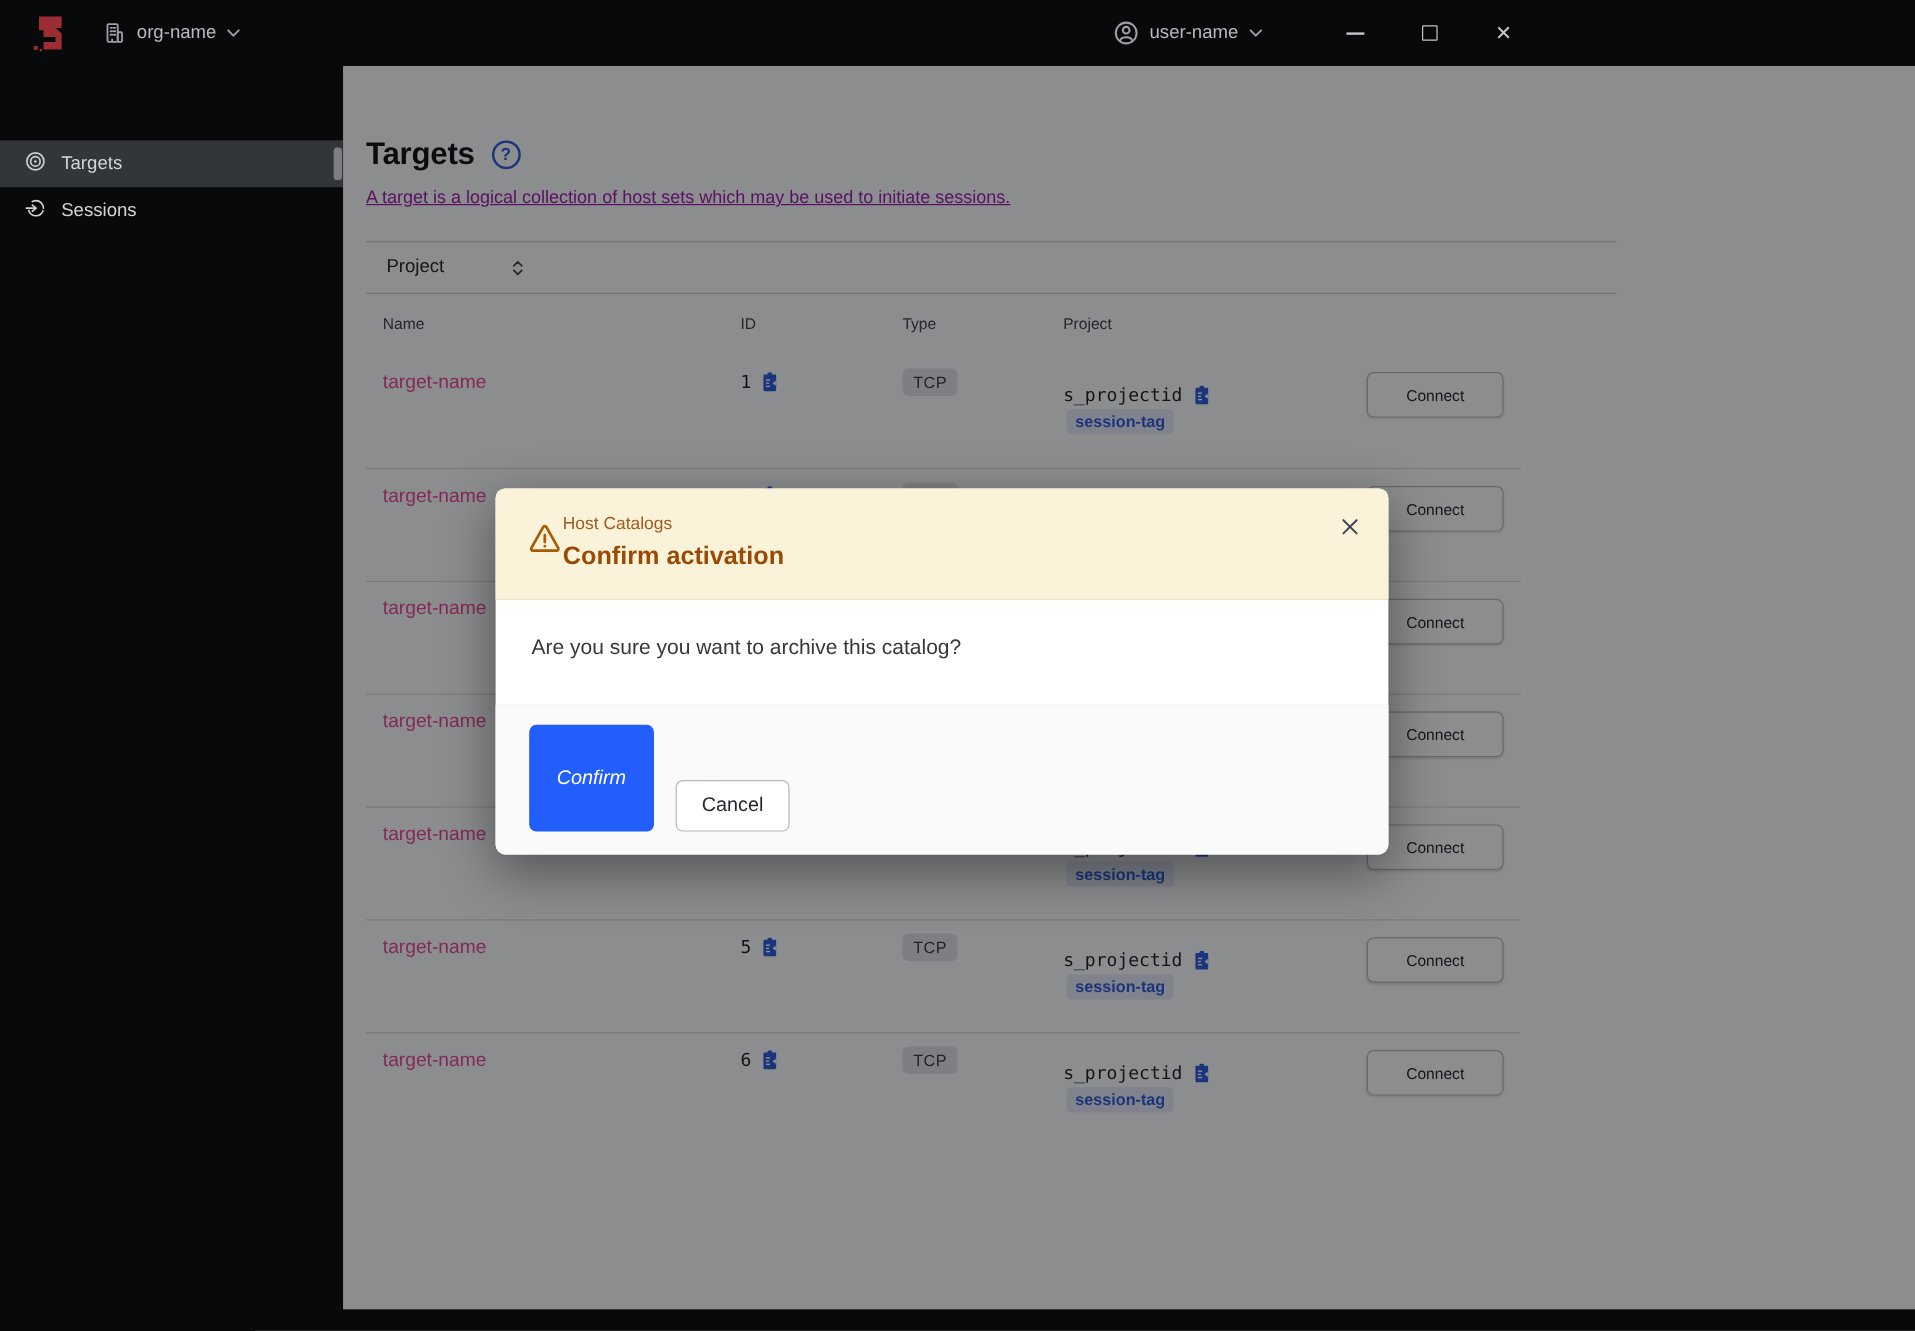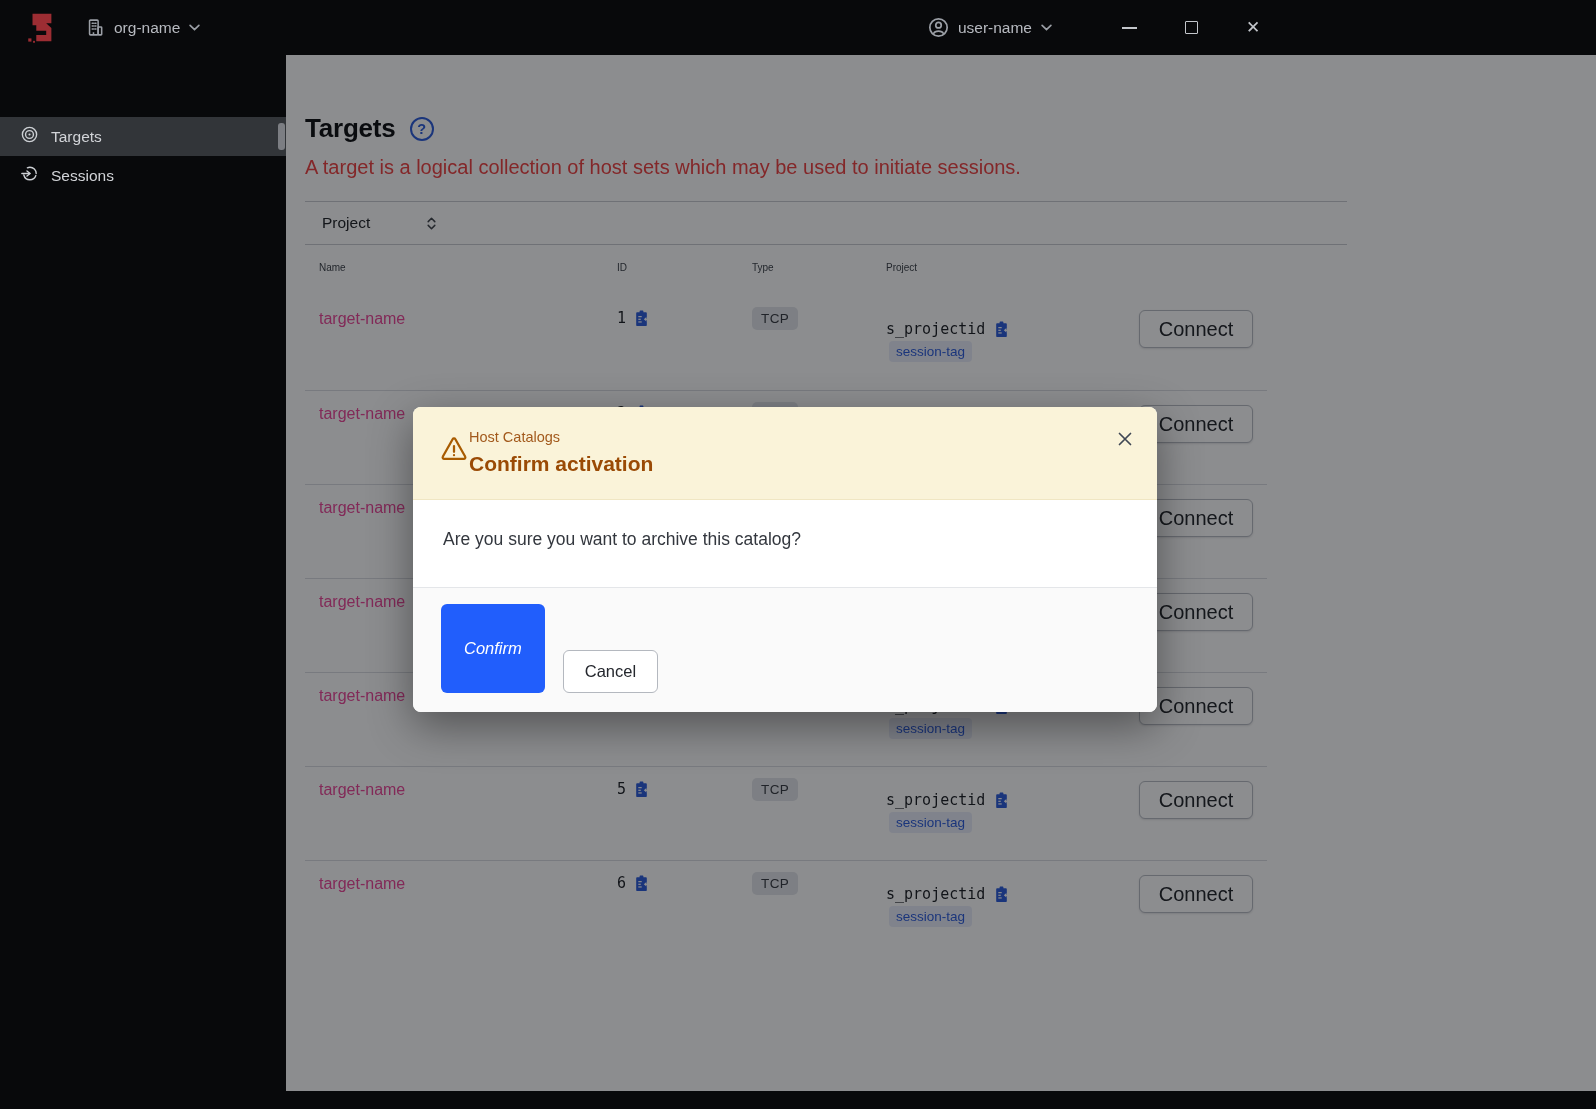--- a/index.html
+++ b/index.html
@@ -44,59 +44,59 @@
   
   .content { position:absolute; left:286px; top:55px; width:1310px; height:1036px; background:#ffffff; }
 
   .page-header { position:absolute; left:19px; top:58px; display:flex; align-items:center; gap:14px; }
   .page-title { font-size:26px; font-weight:bold; color:#101114; letter-spacing:-0.2px; }
   .help-badge {
     width:24px; height:24px; border:2px solid #2e5ddb; border-radius:50%;
     display:flex; align-items:center; justify-content:center;
     color:#2e5ddb; font-size:14.5px; font-weight:bold; cursor:pointer; background:none;
   }
-  .page-desc { position:absolute; left:19px; top:101px; font-size:20px; color:#ef4444; }
+  .page-desc { position:absolute; left:19px; top:101px; font-size:15px; color:#a21caf;text-decoration:underline; }
 
   .filterbar {
     position:absolute; left:19px; top:146px; width:1042px; height:44px;
     border-top:1px solid #c9ccd1; border-bottom:1px solid #c9ccd1;
     display:flex; align-items:center; padding-left:17px;
   }
   .filter-trigger { display:flex; align-items:center; background:none; border:none; cursor:pointer; font-family:inherit; }
   .filter-label { font-size:15.5px; color:#222529; }
   .filter-trigger svg { margin-left:56px; display:block; }
 
   .thead { position:absolute; left:19px; top:201px; width:962px; height:32px; }
-  .th { position:absolute; top:6px; font-size:10px; color:#3f444b; }
+  .th { position:absolute; top:6px; font-size:13px; color:#3f444b; }
   .th-name { left:14px; } .th-id { left:312px; } .th-type { left:447px; } .th-project { left:581px; }
 
   .rows { position:absolute; left:19px; top:241px; width:962px; }
   .row { position:relative; height:94px; }
   .row + .row { border-top:1px solid #dadce1; }
 
   .c-name { position:absolute; left:14px; top:14px; }
   .target-link { font-size:16px; font-weight:500; color:#ec4899; cursor:pointer; }
   .c-id { position:absolute; left:312px; top:13px; display:flex; align-items:center; gap:7px; }
   .mono { font-family:"DejaVu Sans Mono", monospace; font-size:15px; color:#1d2025; }
   .copy-btn { background:none; border:none; cursor:pointer; display:flex; padding:0; }
   .c-type { position:absolute; left:447px; top:11px; }
   .type-badge {
     display:inline-block; background:#e4e6ea; color:#383c43; font-size:13.5px;
     letter-spacing:0.4px; padding:4px 9px; border-radius:5px;
   }
   .c-project { position:absolute; left:581px; top:24px; display:flex; align-items:center; gap:8px; }
   .c-tag { position:absolute; left:584px; top:45px; }
   .tag-badge {
-    display:inline-block; background:#e9edfa; color:#2e5ddb; font-size:13.5px; font-weight:400;
+    display:inline-block; background:#e9edfa; color:#2e5ddb; font-size:13.5px; font-weight:700;
     padding:3px 7px; border-radius:4px; cursor:pointer; text-decoration:none;
   }
   .c-action { position:absolute; right:14px; top:14px; }
   .connect-btn {
     width:114px; height:38px; background:#fff; border:1px solid #b9bdc4; border-radius:6px;
-    font-family:inherit; font-size:20px; color:#24272c; cursor:pointer;
+    font-family:inherit; font-size:13px; color:#24272c; cursor:pointer;
     box-shadow:0 1px 2px rgba(40,40,60,0.14);
   }
 
   
   .overlay { position:absolute; left:286px; top:55px; width:1310px; height:1036px; background:rgba(5,6,10,0.46); z-index:5; }
 
   .modal {
     position:absolute; left:413px; top:407px; width:744px; z-index:10;
     background:#fff; border-radius:8px; box-shadow:0 14px 44px rgba(0,0,0,0.42);
   }

